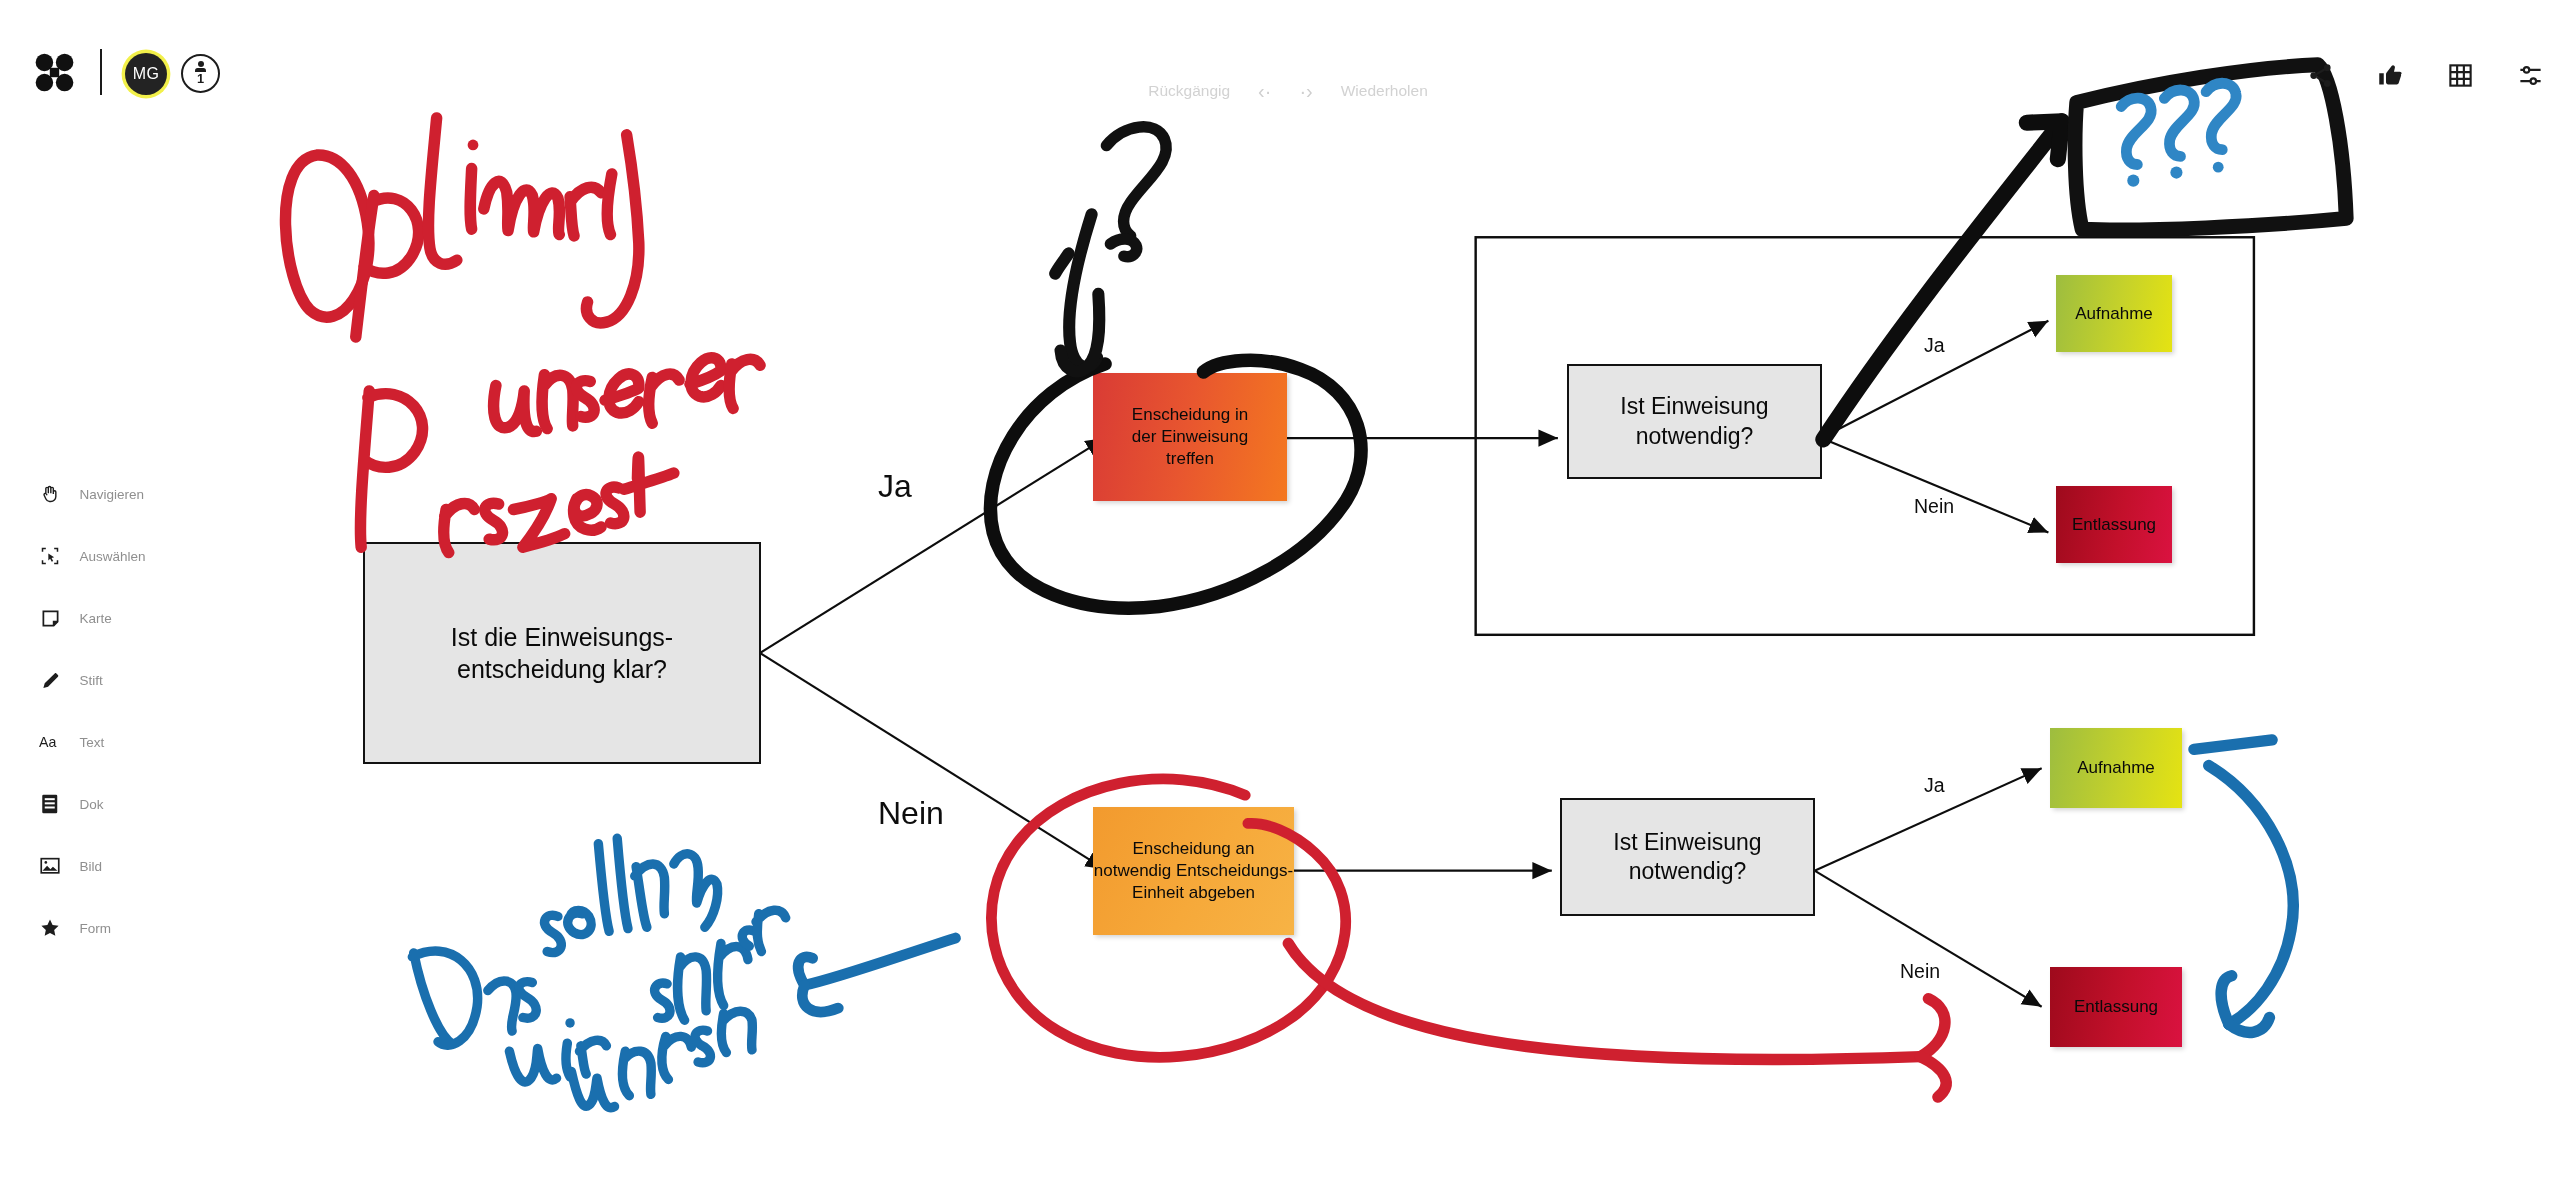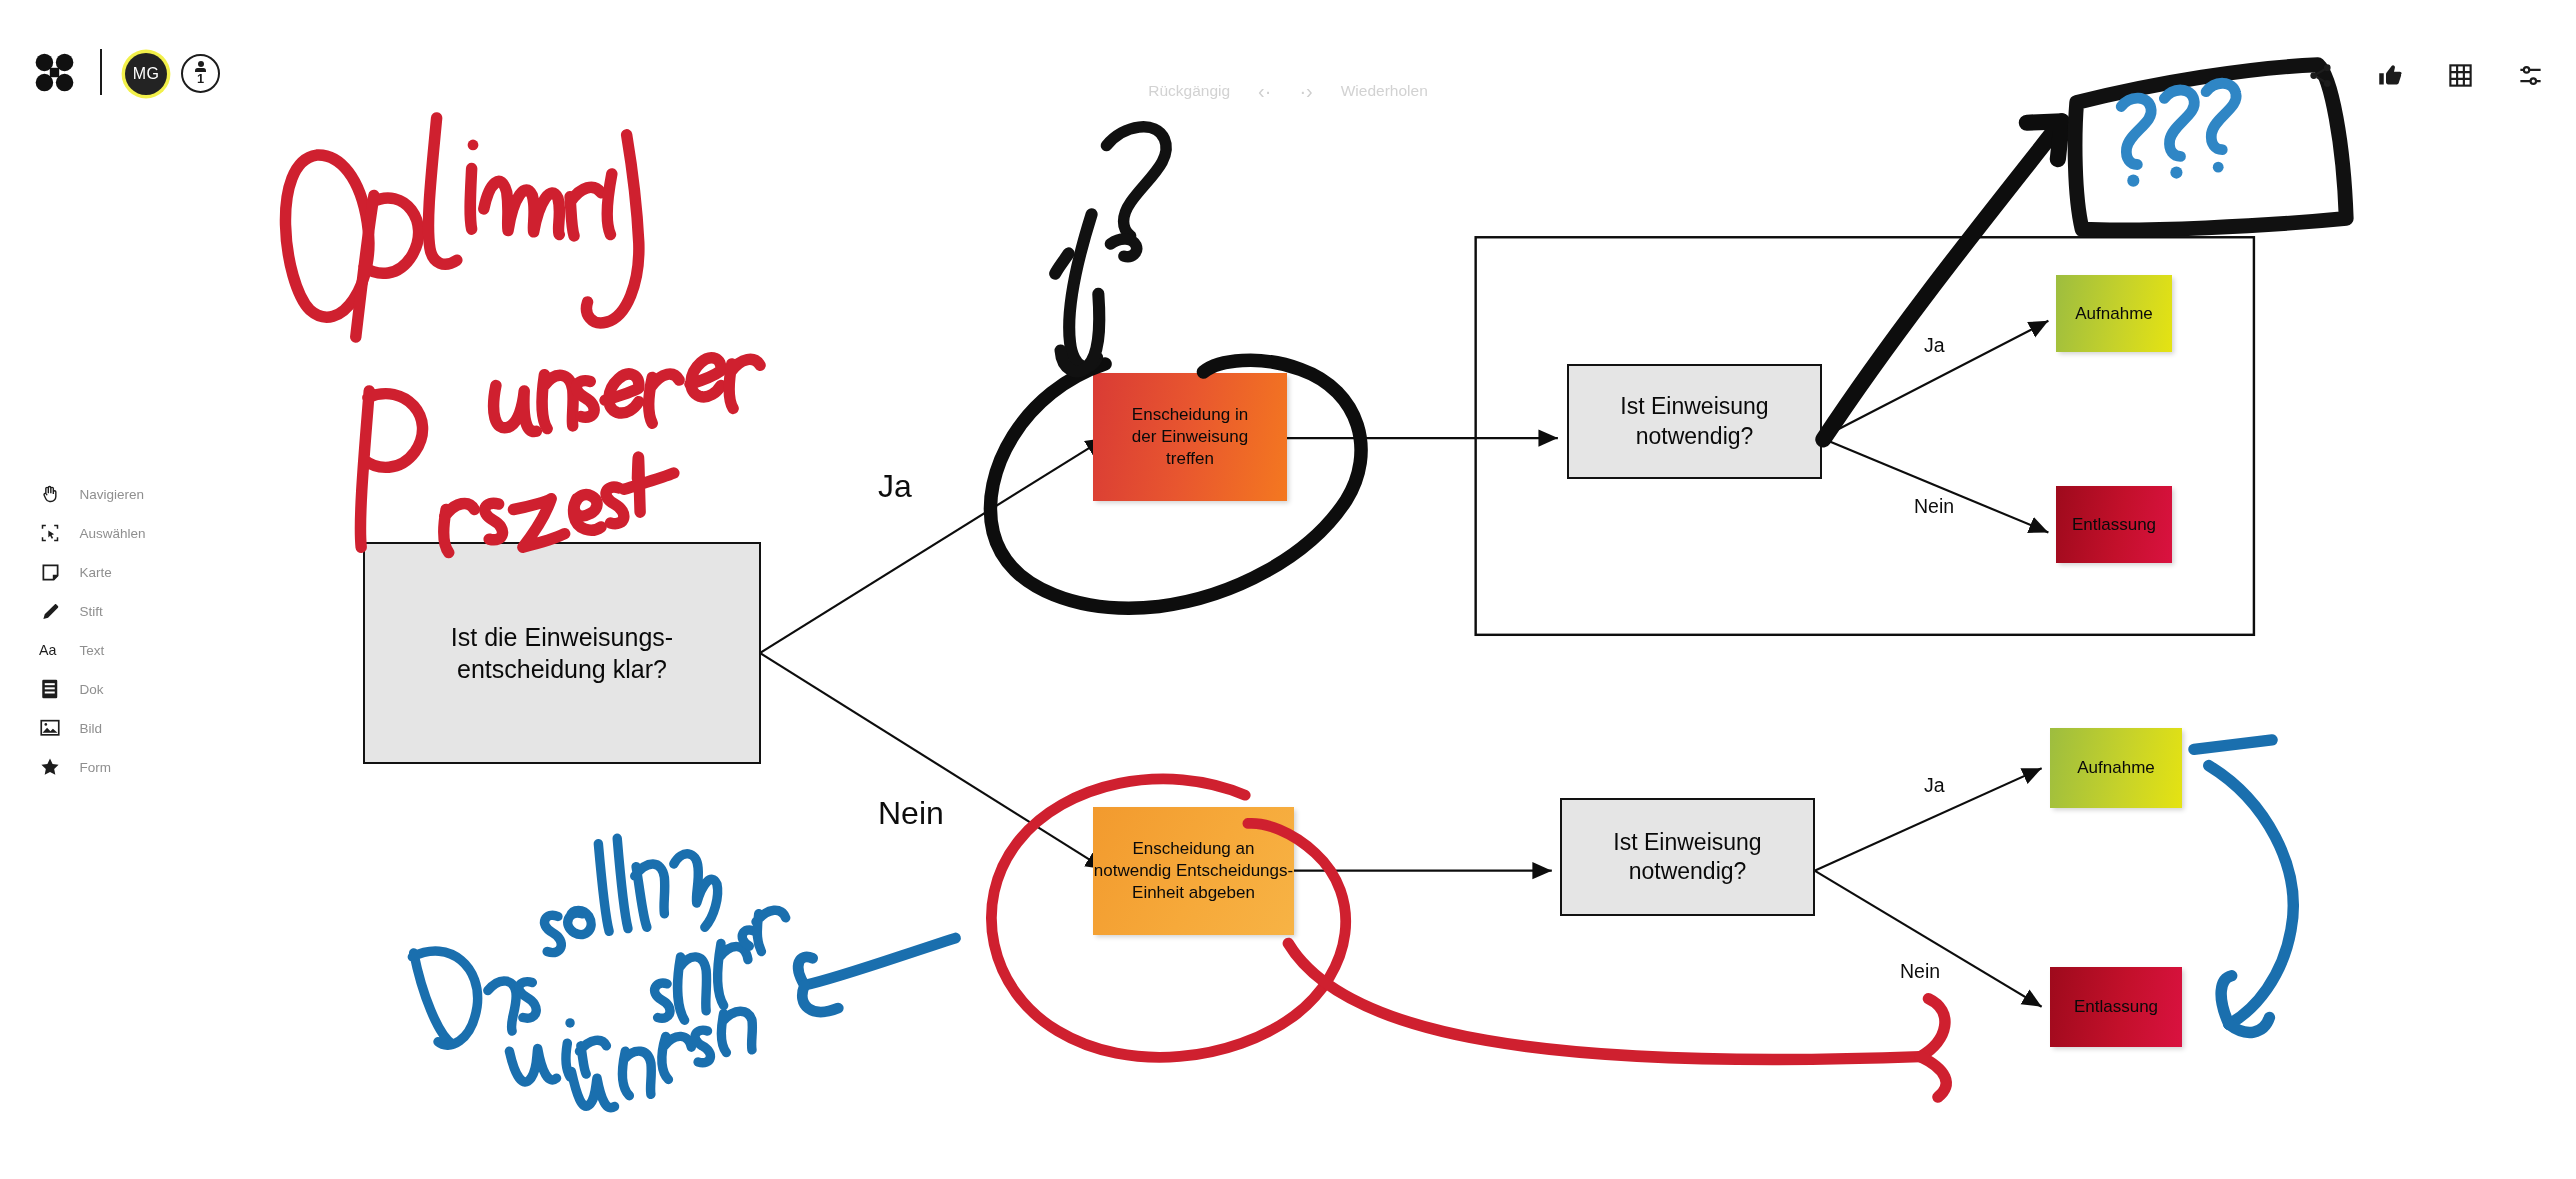--- a/index.html
+++ b/index.html
@@ -46,21 +46,21 @@
     color:#d2d2d2; font-size:15.5px;margin-top:14px;
   }
   .undo-group .chev { font-size:20px; color:#cfcfcf; line-height:1; }
 
   #topright { position:absolute; right:32px; top:62px; display:flex; align-items:center; gap:43px; }
   #topright svg { display:block; }
 
   
   #tools {
     position:absolute; left:38px; top:482px;
-    display:flex; flex-direction:column; gap:15px;
+    display:flex; flex-direction:column; gap:38px;
   }
   .tool { display:flex; align-items:center; gap:17.5px; height:24px; cursor:pointer; }
   .tool .t-ico { width:24px; height:24px; display:flex; align-items:center; justify-content:center; }
   .tool .t-lbl { font-size:13.5px; color:#8f8f8f; white-space:nowrap; }
 
   
   #canvas { position:absolute; inset:0; }
   #canvas svg.layer { position:absolute; left:0; top:0; width:2576px; height:1180px; overflow:visible; }
 
   .node {

